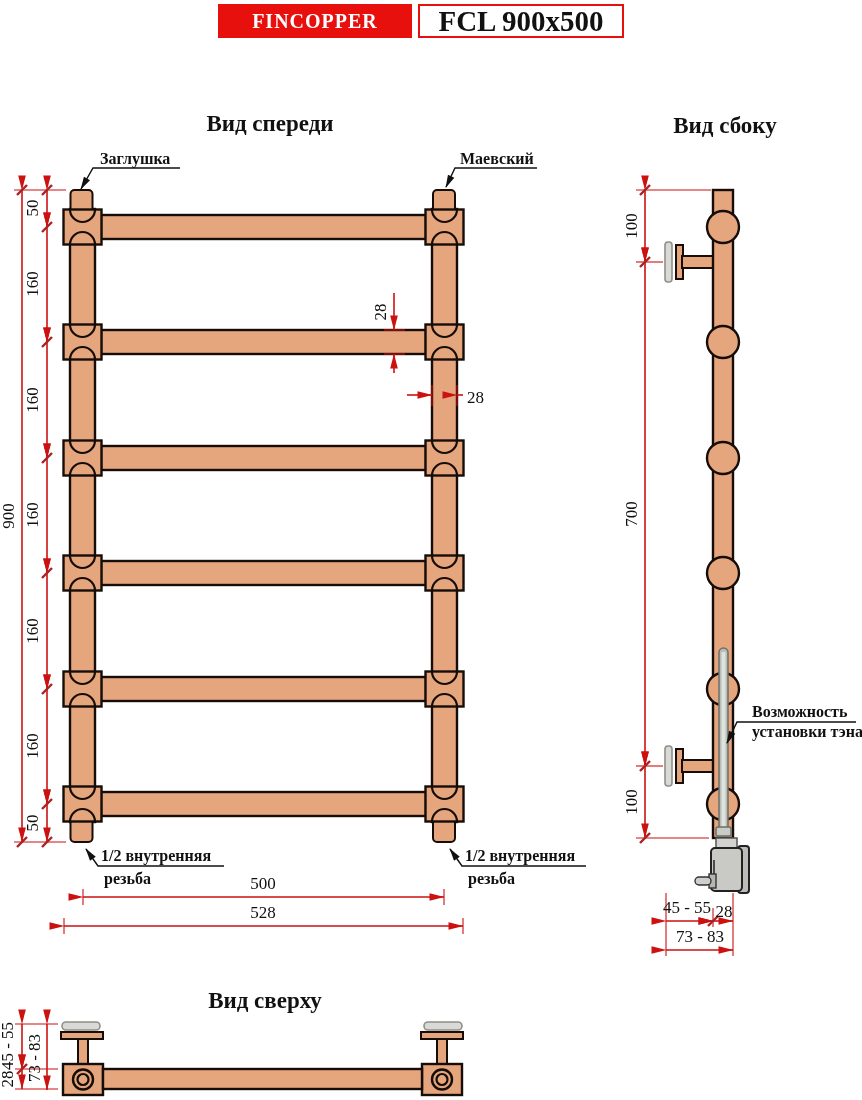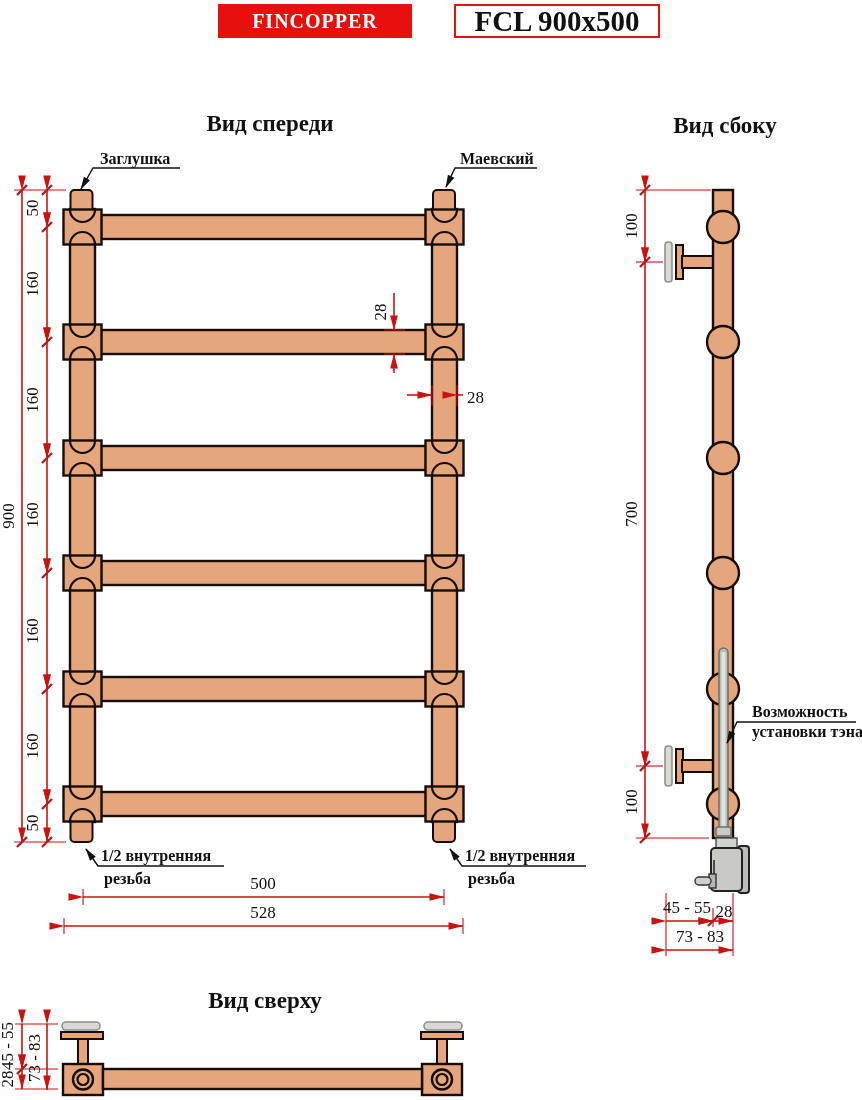--- a/index.html
+++ b/index.html
@@ -3,21 +3,21 @@
 <meta charset="utf-8">
 <style>
   html,body{margin:0;padding:0;background:#ffffff;}
   #page{position:relative;width:862px;height:1100px;background:#fff;overflow:hidden;
         font-family:"Liberation Serif",serif;}
   .hdr-brand{position:absolute;left:218px;top:4px;width:194px;height:34px;
 n       background:#e8100c;color:#fff;font-weight:bold;font-size:20px;line-height:34px;
        text-align:center;letter-spacing:1px;background:#e8100c;}
   .hdr-model{position:absolute;left:418px;top:4px;width:202px;height:30px;
        background:#fff;border:2px solid #e8100c;color:#111;font-weight:bold;
-       font-size:29px;line-height:30px;text-align:center;margin-left:36px;}
+       font-size:29px;line-height:30px;text-align:center;}
   svg{position:absolute;left:0;top:0;}
   .pipe{fill:#e6a67d;stroke:#160d08;stroke-width:2.4;}
   .pipe2{fill:#e6a67d;stroke:#160d08;stroke-width:2;}
   .arc{fill:none;stroke:#160d08;stroke-width:2.2;}
   .gray{fill:#d9d9d6;stroke:#8f8f8b;stroke-width:1.6;}
   .dl{stroke:#cc1111;stroke-width:1.6;fill:none;}
   .ext{stroke:#cc1111;stroke-width:1.1;}
   .slash{stroke:#aa2222;stroke-width:2.4;}
   .ldr{stroke:#111;stroke-width:1.4;fill:none;}
   .dim{font-family:"Liberation Serif",serif;font-size:17px;fill:#111;}

